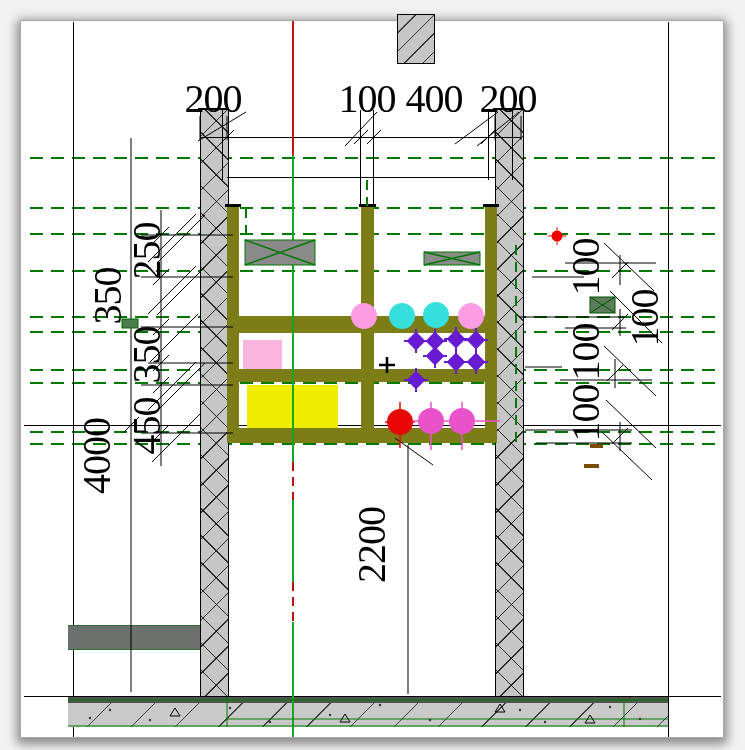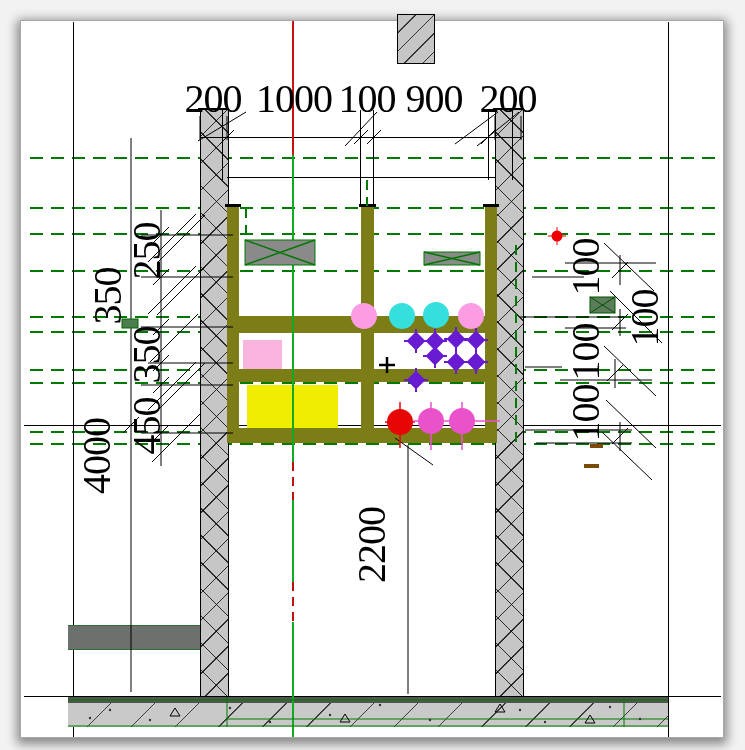--- a/index.html
+++ b/index.html
@@ -267,23 +267,22 @@
           <circle cx="520" cy="710" r="1.2"></circle>
           <circle cx="545" cy="722" r="1.2"></circle>
         <circle cx="610" cy="707" r="1.2"></circle>
           <circle cx="640" cy="719" r="1.2"></circle>
           <circle cx="90" cy="718" r="1.2"></circle>
       </g>
     </g>
   </svg>
 
   <div class="dim lbl" style="left:213px;top:99px">200</div>
-  <div class="dim lbl" style="left:294px;top:99px">1000</div>
   <div class="dim lbl" style="left:367px;top:99px">100</div>
-  <div class="dim lbl" style="left:434px;top:99px">900</div>
+  <div class="dim lbl" style="left:434px;top:99px">400</div>
   <div class="dim lbl" style="left:508px;top:99px">200</div>
 
   <div class="dim dimV lbl" style="left:147px;top:251px">250</div>
   <div class="dim dimV lbl" style="left:108px;top:296px">350</div>
   <div class="dim dimV lbl" style="left:147px;top:355px">350</div>
   <div class="dim dimV lbl" style="left:147px;top:426px">450</div>
   <div class="dim dimV lbl" style="left:97px;top:456px">4000</div>
 
   <div class="dim dimV lbl" style="left:586px;top:267px">100</div>
   <div class="dim dimV lbl" style="left:645px;top:318px">100</div>

